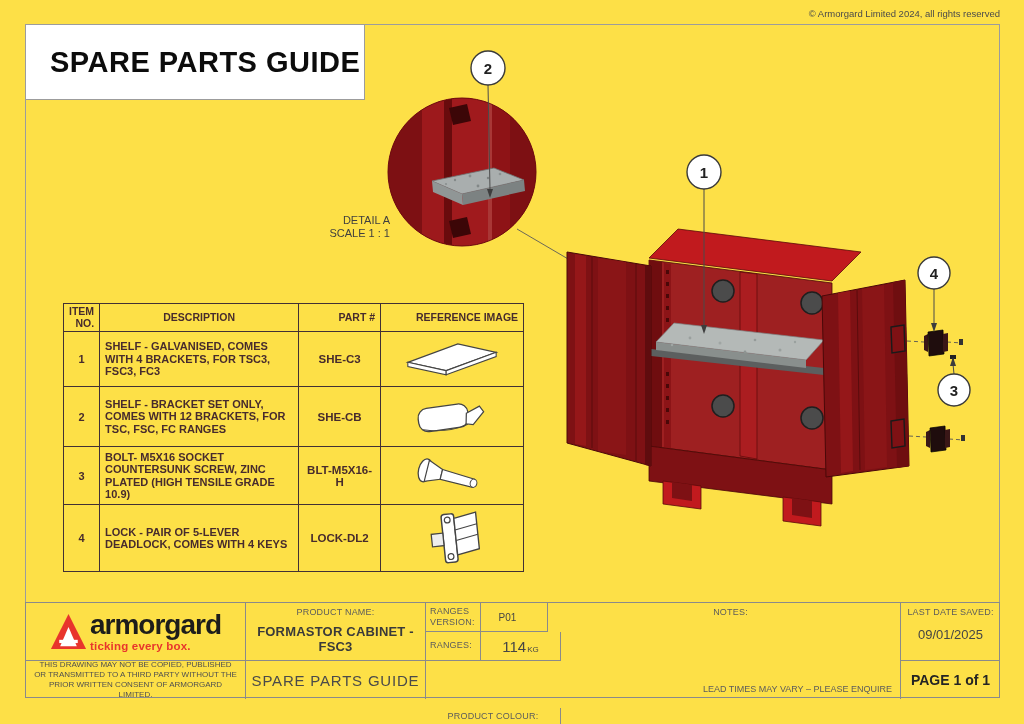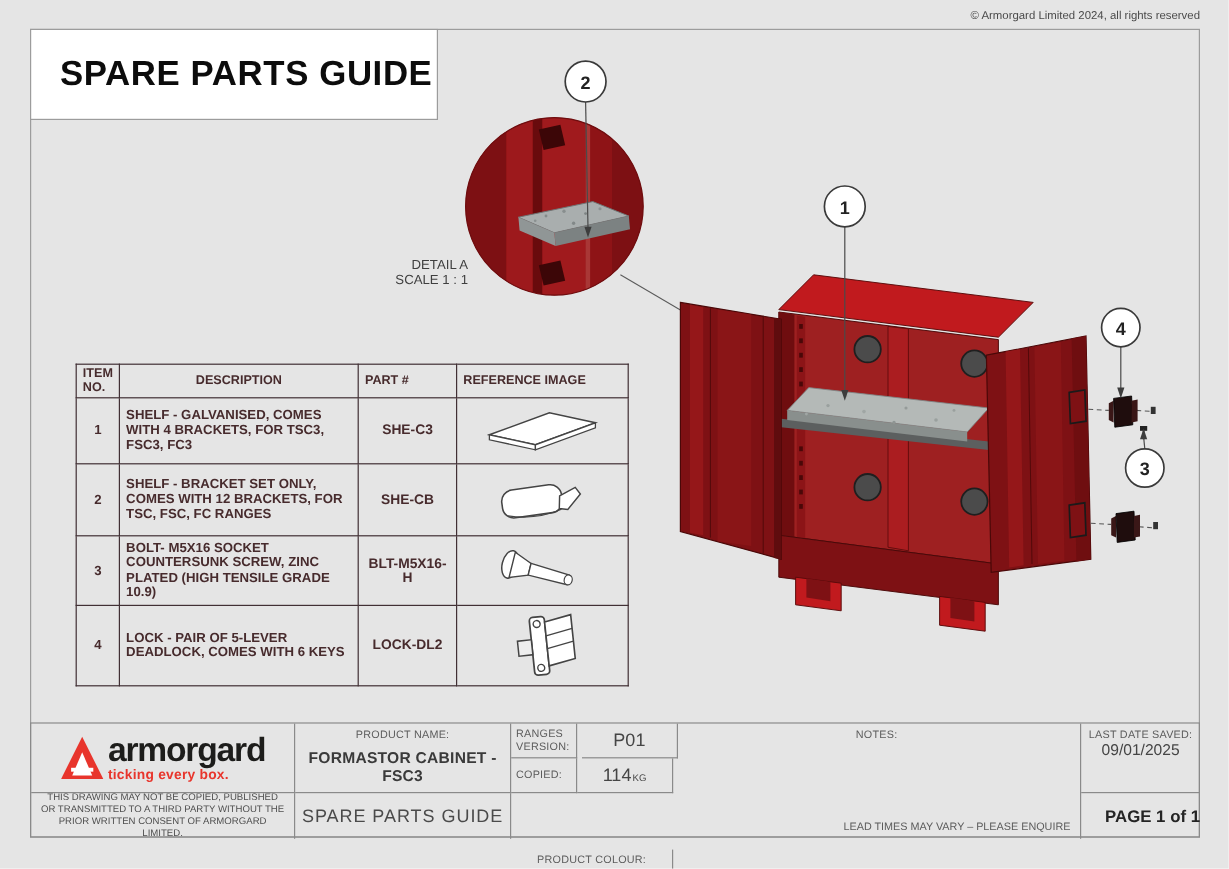--- a/index.html
+++ b/index.html
@@ -1,18 +1,18 @@
 <!DOCTYPE html>
 <html><head>
 <meta charset="utf-8">
 <style>
   html,body{margin:0;padding:0;background:#ffffff;}
   *{box-sizing:border-box;}
   .sheet{
-    position:relative;width:1024px;height:724px;background:#e5e5e5;
+    position:relative;width:1024px;height:724px;background:#fde047;
     font-family:"Liberation Sans", sans-serif;overflow:hidden;
   }
   .copyright{
     position:absolute;top:8px;right:24px;font-size:9.5px;color:#4a4a4a;
   }
   .page-border{
     position:absolute;left:25px;top:24px;width:975px;height:674px;
     border:1px solid #9c9c9c;
   }
   .title-box{
@@ -26,21 +26,21 @@
   .drawing-svg{position:absolute;left:0;top:0;width:1024px;height:724px;}
 
   
   .parts-table{
     position:absolute;left:63px;top:303px;border-collapse:collapse;
     color:#472b2d;table-layout:fixed;
   }
   .parts-table td,.parts-table th{
     border:1.6px solid #413035;padding:2px 5px;vertical-align:middle;
   }
-  .parts-table th{font-size:10.5px;font-weight:bold;text-align:left;line-height:1.1;}
+  .parts-table th{font-size:10.5px;font-weight:bold;text-align:right;line-height:1.1;}
   .pt-item{width:27px;text-align:center;font-weight:bold;font-size:11px;}
   .pt-desc{width:199px;font-weight:bold;font-size:11px;line-height:1.14;text-align:left;margin-top:22px;}
   .pt-part{width:82px;text-align:center;font-weight:bold;font-size:11.5px;}
   .pt-img{width:143px;text-align:center;}
   .pt-img svg{display:block;margin:0 auto;}
 
   
   .title-block{
     position:absolute;left:25px;top:602px;width:975px;height:96px;
     border:1px solid #8a8a8a;color:#4a4a4a;
@@ -51,34 +51,34 @@
   .c-logo{left:0;top:0;width:220px;height:58px;border-right-width:1px;border-bottom-width:1px;
           display:flex;align-items:center;justify-content:center;}
   .c-disc{left:0;top:58px;width:220px;height:38px;border-right-width:1px;
           display:flex;align-items:center;justify-content:center;text-align:center;}
   .c-disc .d{font-size:8px;color:#4f4f4f;line-height:1.25;width:204px;}
   .c-pname{left:220px;top:0;width:180px;height:58px;border-right-width:1px;border-bottom-width:1px;padding:4px 6px;}
   .c-pname .v{text-align:center;font-weight:bold;font-size:13px;color:#3a3a3a;margin-top:7px;letter-spacing:0.2px;}
   .c-doctype{left:220px;top:58px;width:180px;height:38px;border-right-width:1px;
           display:flex;align-items:center;justify-content:center;font-size:15px;color:#4a4a4a;letter-spacing:0.8px;}
   .c-verl{left:400px;top:0;width:55px;height:29px;border-right-width:1px;border-bottom-width:1px;padding:3px 4px;font-size:8.5px;line-height:1.15;}
-  .c-verv{left:459px;top:0;width:80px;height:29px;border-right-width:1px;border-bottom-width:1px;
-          display:flex;align-items:center;justify-content:center;font-size:15px;color:#454545;}
+  .c-verv{left:442px;top:0;width:80px;height:29px;border-right-width:1px;border-bottom-width:1px;
+          display:flex;align-items:center;justify-content:center;font-size:10px;color:#454545;}
   .c-wl{left:400px;top:29px;width:55px;height:29px;border-right-width:1px;border-bottom-width:1px;padding:8px 4px;font-size:9px;}
   .c-wv{left:455px;top:29px;width:80px;height:29px;border-right-width:1px;border-bottom-width:1px;
         display:flex;align-items:baseline;justify-content:center;font-size:15px;color:#454545;padding-top:6px;}
   .c-wv .unit{font-size:8px;margin-left:1px;text-align:right;}
   .c-colour{left:400px;top:58px;width:135px;height:38px;border-right-width:1px;padding:3px 5px;margin-top:47px;}
   .c-colour .v{text-align:center;font-size:16px;color:#3d3d3d;margin-top:4px;white-space:pre;}
   .c-notes{left:535px;top:0;width:340px;height:96px;border-right-width:1px;padding:4px 6px;}
   .c-notes .lead{position:absolute;right:8px;bottom:5px;font-size:9px;color:#5c5c5c;}
   .c-saved{left:875px;top:0;width:99px;height:58px;border-bottom-width:1px;padding:4px 6px;}
-  .c-saved .v{text-align:center;font-size:13px;color:#454545;}
+  .c-saved .v{text-align:center;font-size:13px;color:#454545;margin-top:10px;}
   .c-page{left:875px;top:58px;width:99px;height:38px;
-          display:flex;align-items:center;justify-content:flex-end;font-size:14px;font-weight:bold;color:#242424;}
+          display:flex;align-items:center;justify-content:center;font-size:14px;font-weight:bold;color:#242424;}
 
   
   .logo{display:flex;align-items:flex-start;}
   .logo-mark{width:37px;height:37px;margin-right:3px;margin-top:2px;}
   .logo-word{font-size:28px;font-weight:bold;color:#1d1d1b;letter-spacing:-1px;line-height:1;}
   .logo-tag{font-size:11.5px;color:#e8352c;font-weight:bold;letter-spacing:0.2px;margin-top:1px;}
 </style>
 </head>
 <body>
 
@@ -306,21 +306,21 @@
             <ellipse cx="32" cy="30" rx="8" ry="14" fill="#fff" stroke="#444" stroke-width="1.5"></ellipse>
             <polygon points="34,17 52,24 52,36 34,43" fill="#fff" stroke="#444" stroke-width="1.4"></polygon>
             <path d="M52,24 L92,26 A5,6 0 0 1 92,36 L52,36 Z" fill="#fff" stroke="#444" stroke-width="1.4"></path>
             <ellipse cx="92" cy="31" rx="4" ry="5" fill="#fff" stroke="#444" stroke-width="1.2"></ellipse>
           </g>
         </svg>
       </td>
     </tr>
     <tr style="height:67px">
       <td class="pt-item">4</td>
-      <td class="pt-desc">LOCK - PAIR OF 5-LEVER DEADLOCK, COMES WITH 6 KEYS</td>
+      <td class="pt-desc">LOCK - PAIR OF 5-LEVER DEADLOCK, COMES WITH 4 KEYS</td>
       <td class="pt-part">LOCK-DL2</td>
       <td class="pt-img">
         <svg width="128" height="58" viewBox="0 0 130 60">
           <g transform="rotate(-6 65 30)">
             <rect x="56" y="5" width="13" height="50" rx="3" fill="#fff" stroke="#444" stroke-width="1.5"></rect>
             <circle cx="62" cy="11" r="3" fill="#fff" stroke="#444" stroke-width="1.2"></circle>
             <circle cx="62" cy="49" r="3" fill="#fff" stroke="#444" stroke-width="1.2"></circle>
             <polygon points="69,10 92,6 92,44 69,48" fill="#fff" stroke="#444" stroke-width="1.4"></polygon>
             <line x1="69" y1="22" x2="92" y2="18" stroke="#444" stroke-width="1.1"></line>
             <line x1="69" y1="33" x2="92" y2="29" stroke="#444" stroke-width="1.1"></line>
@@ -362,21 +362,21 @@
     </div>
 
     <div class="tb-cell c-verl">
       <span class="lbl">RANGES VERSION:</span>
     </div>
     <div class="tb-cell c-verv">
       <span>P01</span>
     </div>
 
     <div class="tb-cell c-wl">
-      <span class="lbl">COPIED:</span>
+      <span class="lbl">RANGES:</span>
     </div>
     <div class="tb-cell c-wv">
       <span>114</span>
       <span class="unit">KG</span>
     </div>
 
     <div class="tb-cell c-colour">
       <div class="lbl">PRODUCT COLOUR:</div>
       <div class="v">RAL3020  RED</div>
     </div>

